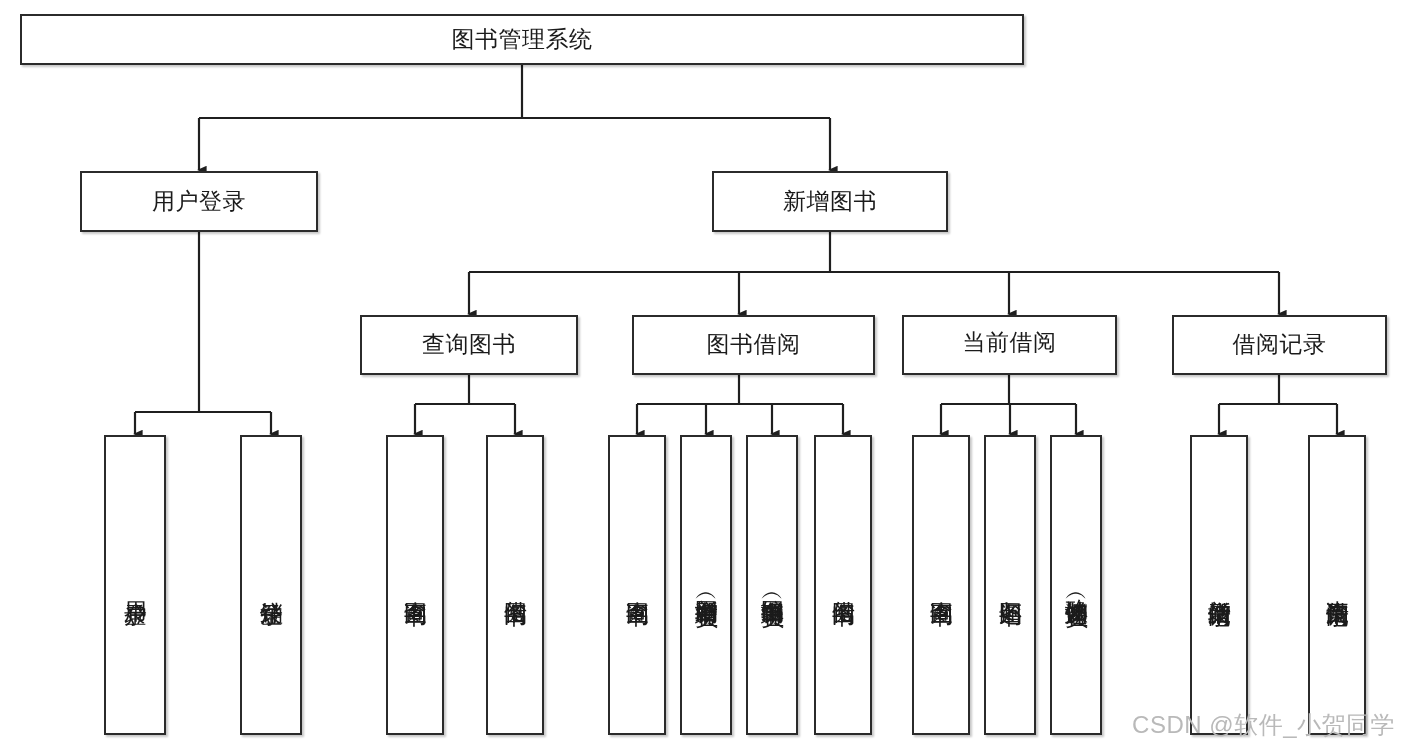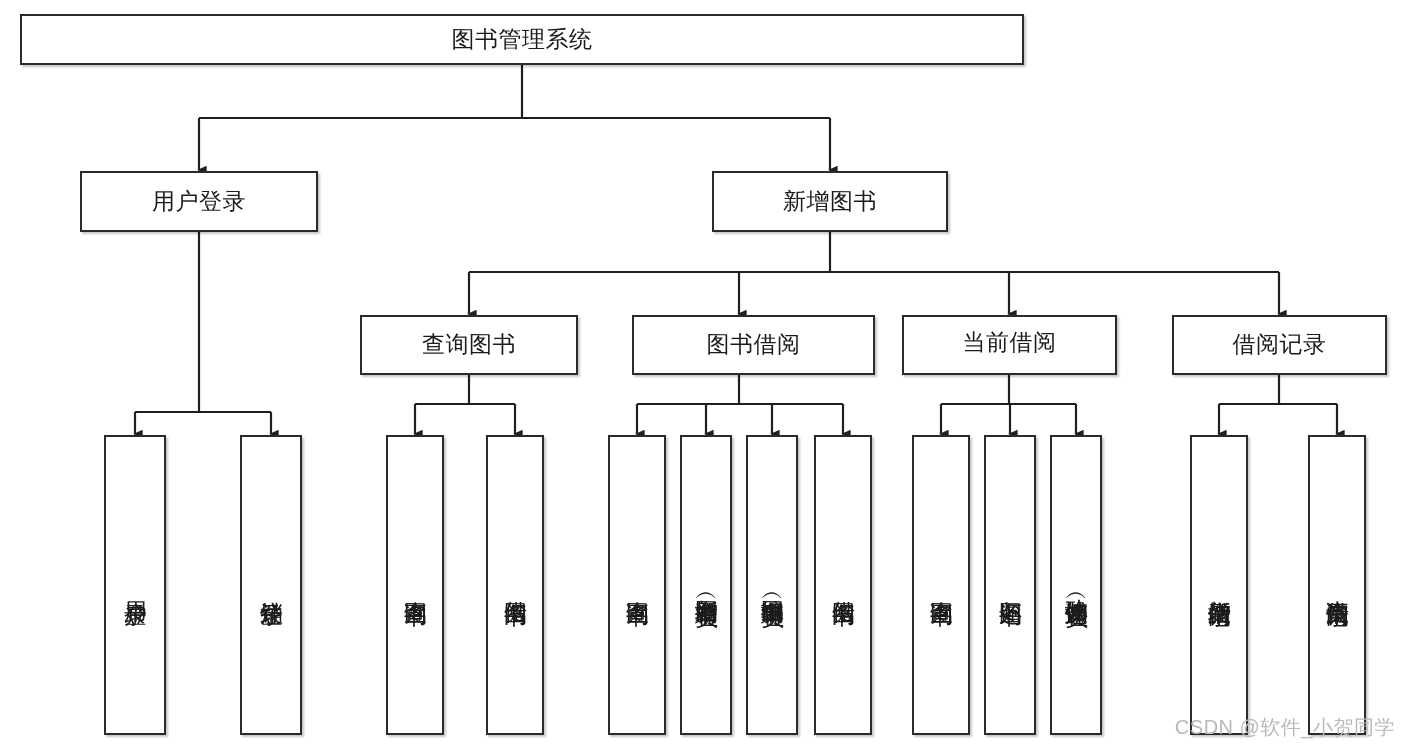--- a/index.html
+++ b/index.html
@@ -52,21 +52,21 @@
     white-space: nowrap;
   }
   .node.vertical .vtext {
     writing-mode: vertical-rl;
     text-orientation: upright;
   }
   #watermark {
     position: absolute;
     right: 10px;
     bottom: 6px;
-    font-size: 20px;
+    font-size: 24px;
     color: #b9b9b9;
     letter-spacing: 0.5px;
     white-space: nowrap;
   }
 </style>
 </head>
 <body>
 
 <div id="diagram-root">
 

